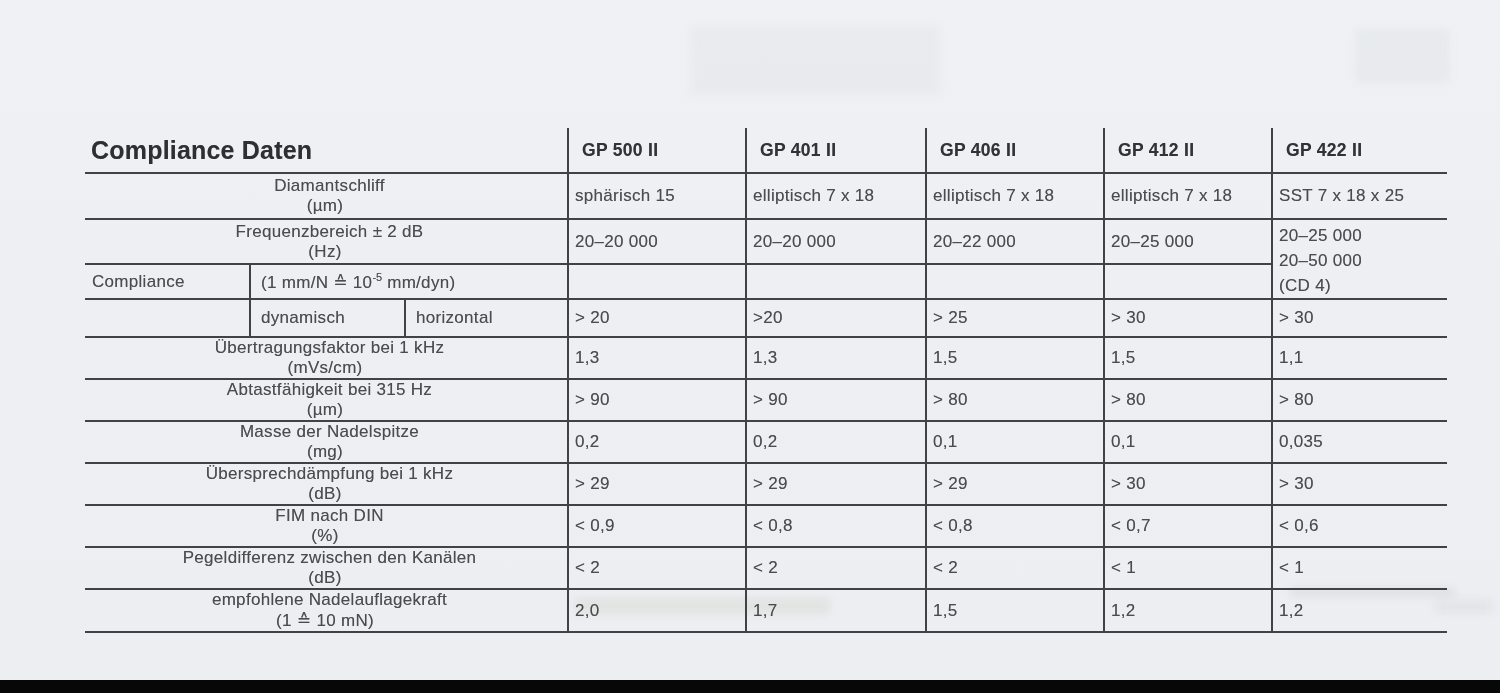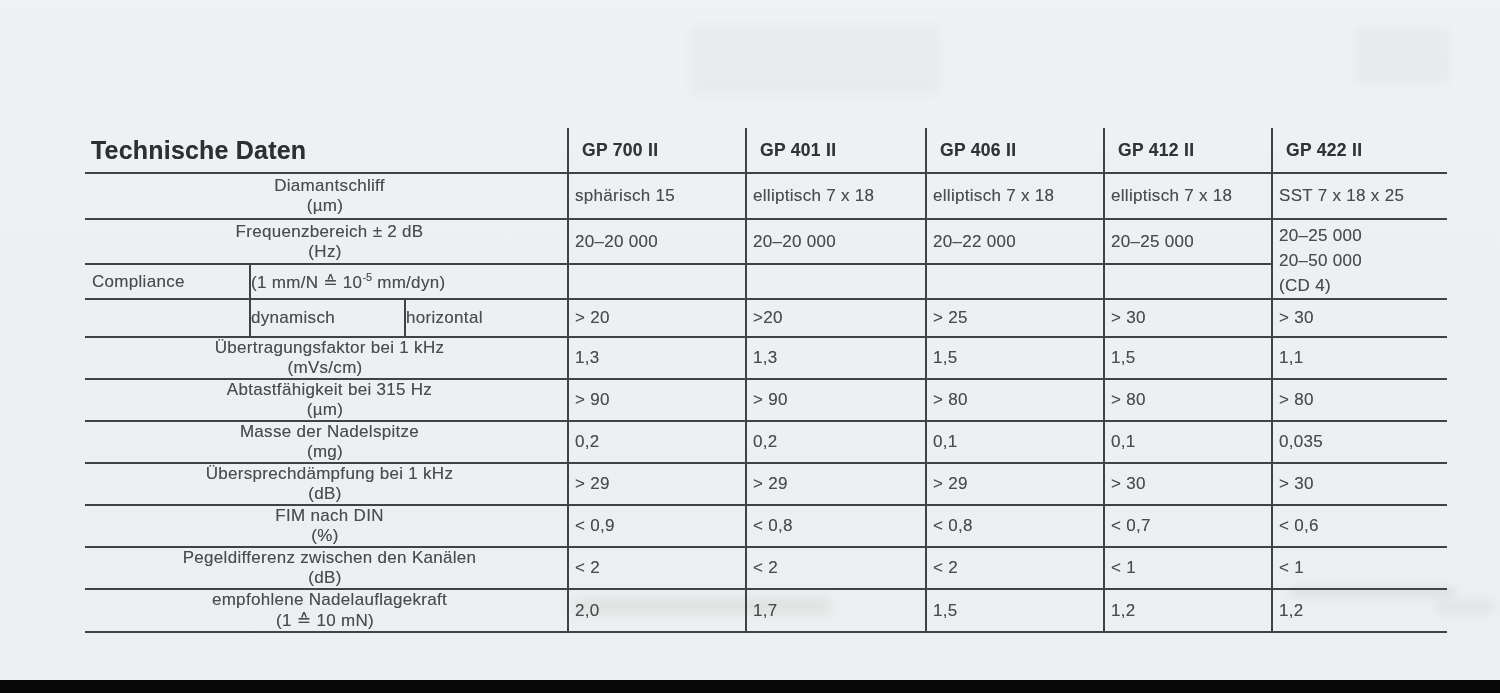--- a/index.html
+++ b/index.html
@@ -56,21 +56,21 @@
   .vl{border-left:2px solid #404245;}
   .vr{border-right:2px solid #404245;}
 
   .title-cell{font-size:25px;font-weight:bold;color:#2d2f32;letter-spacing:0.2px;padding-left:6px;}
   .colhead{font-weight:bold;color:#313336;font-size:17.5px;padding-left:13px;}
 
   .lab{padding-left:7px;}
   .labflex{display:flex;justify-content:space-between;align-items:center;width:100%;flex-direction:column;}
   .unit{padding-right:9px;}
   .val{padding-left:6px;}
-  .formula{border-radius:17px;}
+  .formula{padding-left:10px;border-radius:17px;}
   sup{font-size:11px;letter-spacing:0;}
   .multi{vertical-align:top;padding-top:3px;line-height:25px;}
 </style>
 </head>
 <body>
 
 <div class="page">
 
   <div class="ghost g1"></div>
   <div class="ghost g2"></div>
@@ -85,22 +85,22 @@
         <col style="width:163px">
       <col style="width:178px">
         <col style="width:180px">
         <col style="width:178px">
       <col style="width:168px">
         <col style="width:175px">
     </colgroup>
 
     <tbody>
         <tr class="r-head">
-      <td class="title-cell hb" colspan="3"><span>Technische Daten</span></td>
-      <td class="colhead hb vl">GP 700 II</td>
+      <td class="title-cell hb" colspan="3"><span>Compliance Daten</span></td>
+      <td class="colhead hb vl">GP 500 II</td>
       <td class="colhead hb vl">GP 401 II</td>
       <td class="colhead hb vl">GP 406 II</td>
       <td class="colhead hb vl">GP 412 II</td>
       <td class="colhead hb vl">GP 422 II</td>
     </tr>
 
     <tr class="r-diamant">
       <td class="lab hb" colspan="3">
         <div class="labflex">
           <span>Diamantschliff</span>

